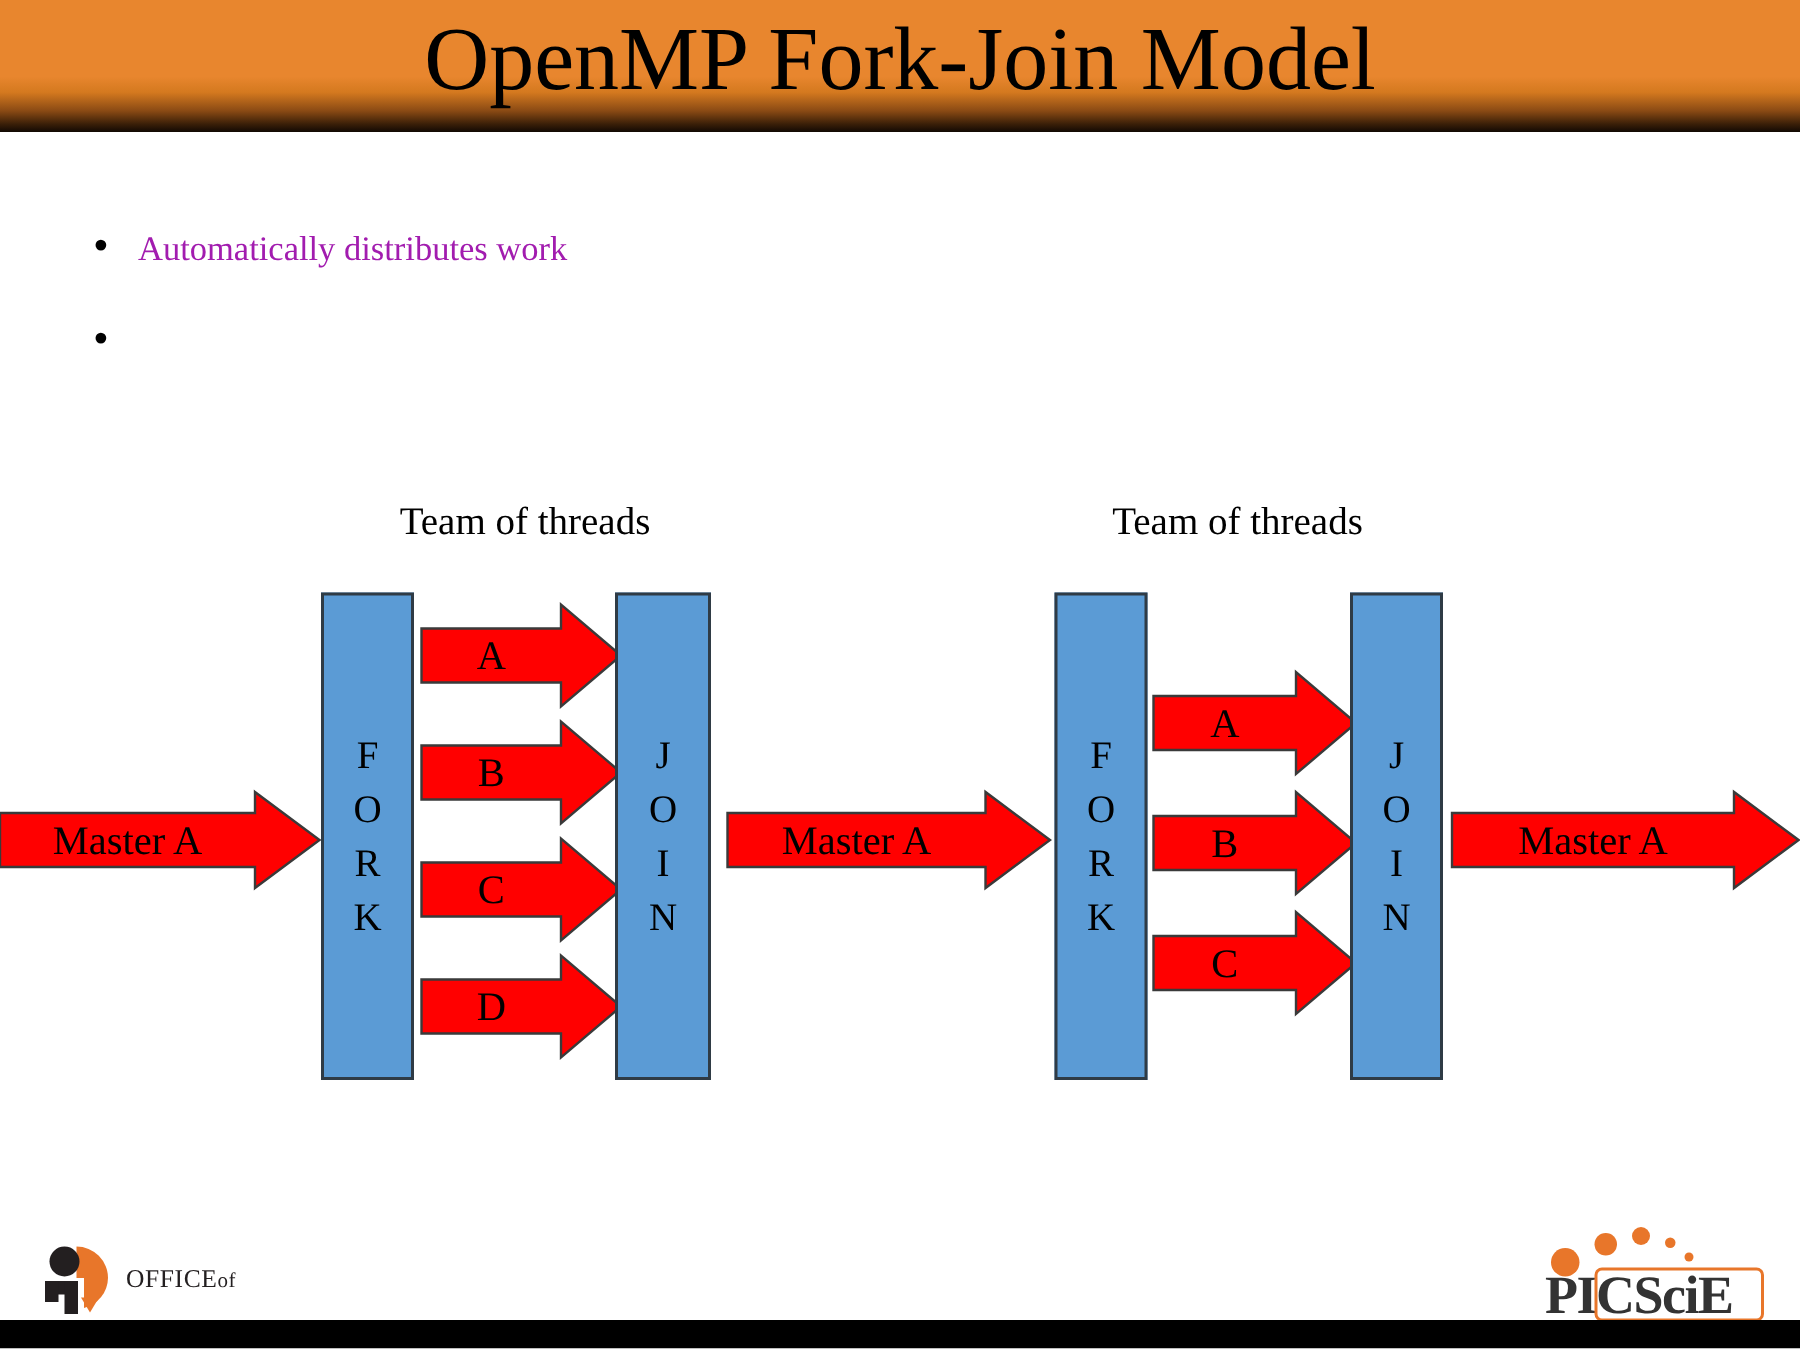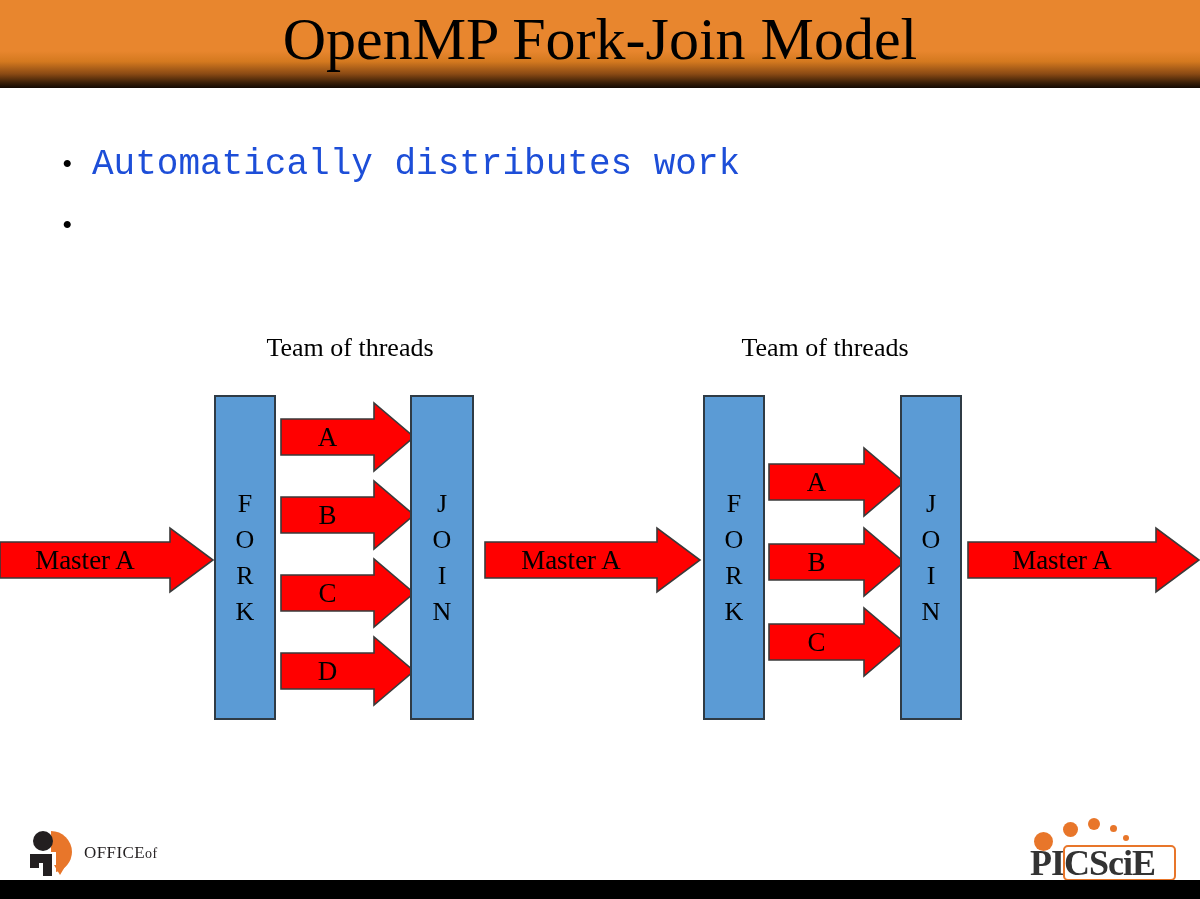--- a/index.html
+++ b/index.html
@@ -55,25 +55,24 @@
     margin-bottom: 16px;
   }
   .bullet-dot {
     width: 30px;
     font-size: 30px;
     line-height: 44px;
     color: #000;
     flex: 0 0 30px;
   }
   .bullet-text {
-    font-size: 36px;
+    font-size: 23px;
     line-height: 44px;
-    color: #1d4ed8;
-    white-space: nowrap;
-    font-family: Liberation Mono, monospace;
+    color: #a21caf;
+    white-space: nowrap;
   }
 
   
   .diagram {
     position: absolute;
     left: 0;
     top: 0;
     width: 1200px;
     height: 899px;
     pointer-events: none;

